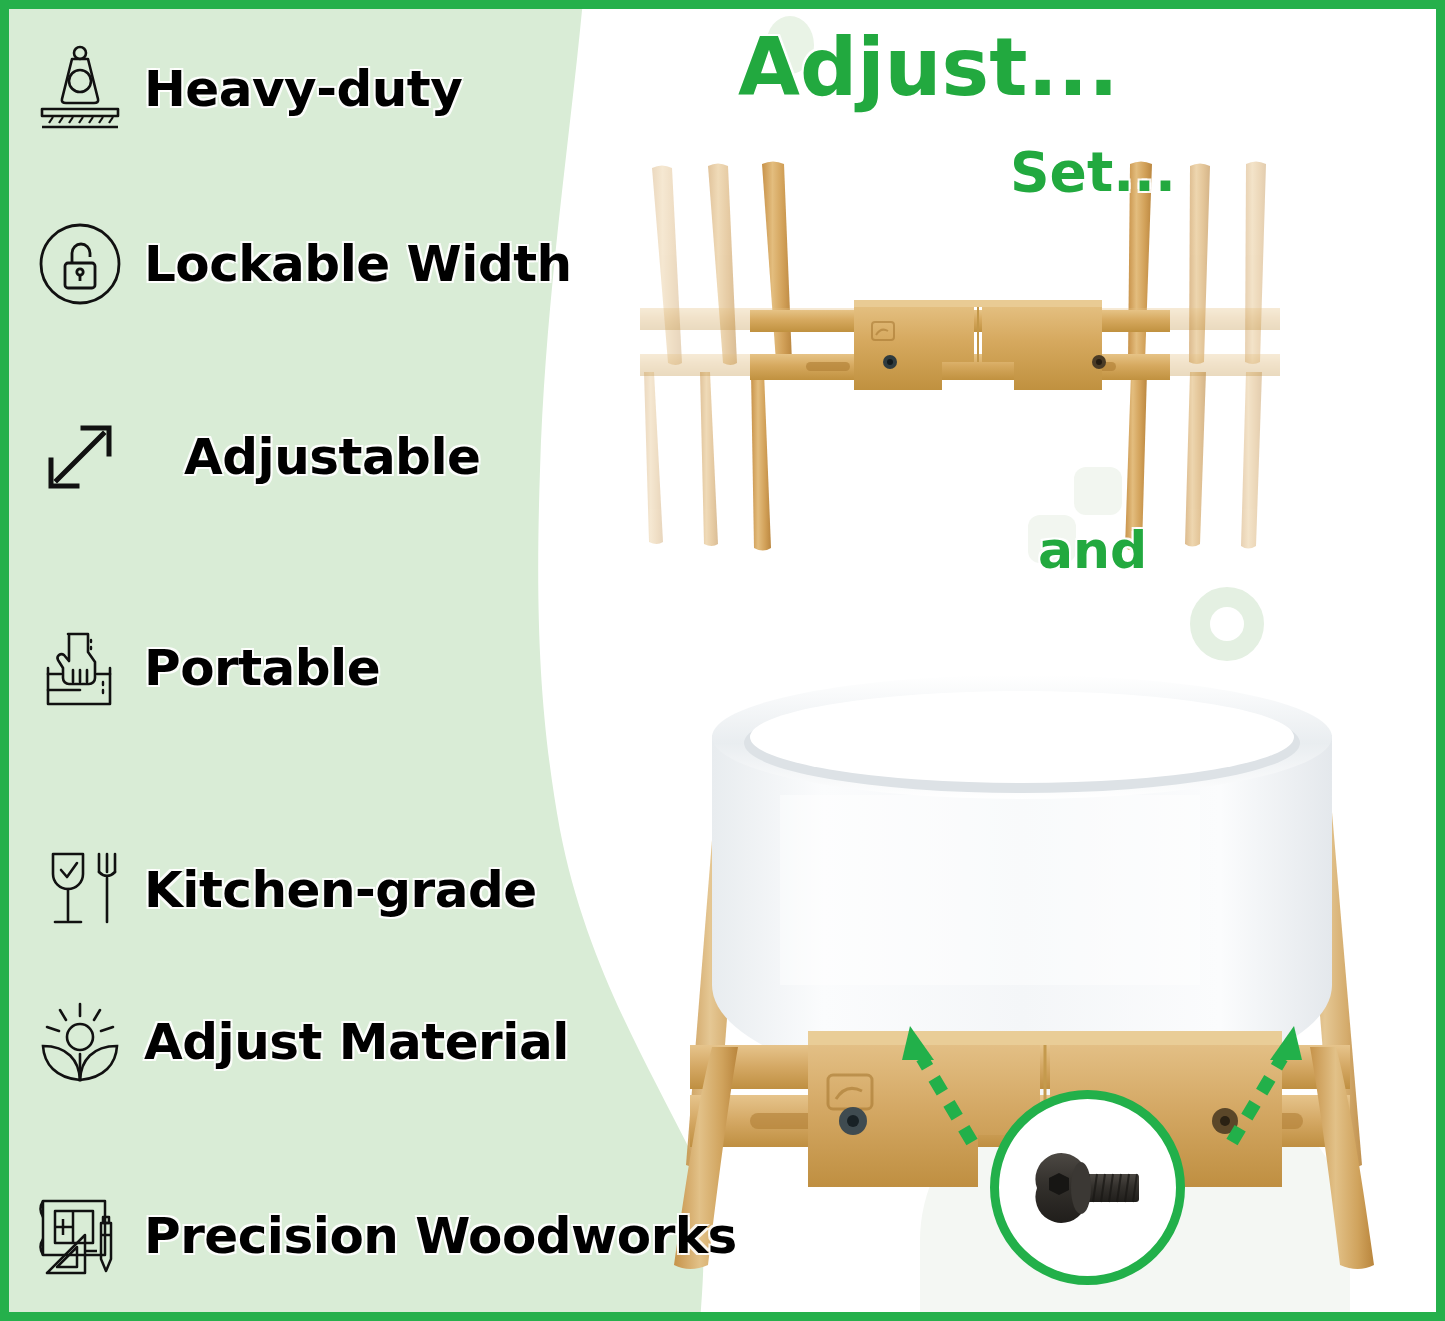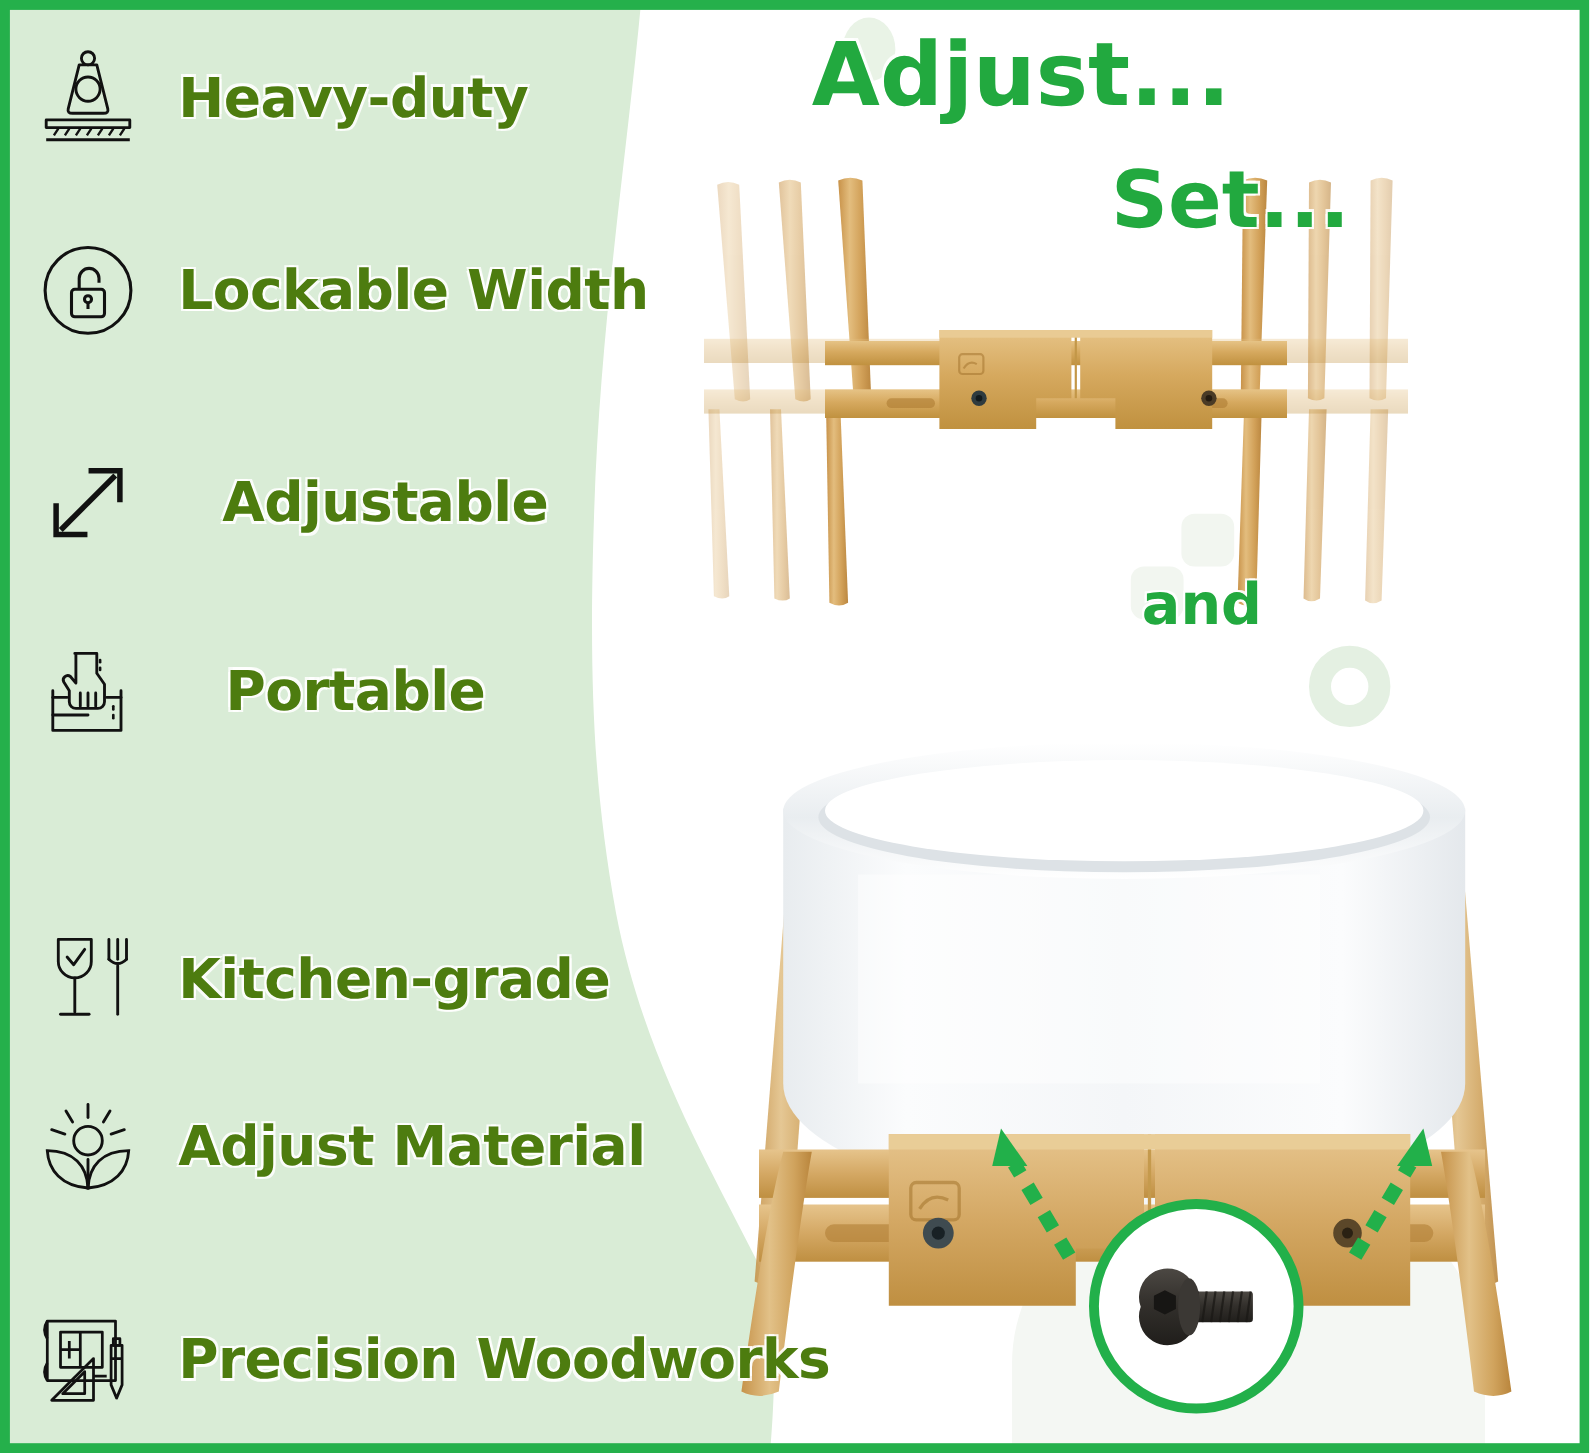--- a/index.html
+++ b/index.html
@@ -56,38 +56,38 @@
   .feature .icon-box {
     width: 108px;
     min-width: 108px;
     height: 108px;
     display: flex;
     align-items: center;
     justify-content: center;
   }
   .feature .icon-box svg { display: block; }
   .feature .flabel {
-    margin-left: 28px;
-    color: #4d7c0f;
+    margin-left: 10px;
+    color: #000000;
     font-family: "DejaVu Sans", sans-serif;
     font-weight: bold;
     font-size: 50px;
     letter-spacing: -0.5px;
     line-height: 1;
     white-space: nowrap;
     text-shadow:
       -2px -2px 0 rgba(255,255,255,.85),
        2px -2px 0 rgba(255,255,255,.85),
       -2px  2px 0 rgba(255,255,255,.85),
        2px  2px 0 rgba(255,255,255,.85);
   }
   .f0 { top: 33px; }
   .f1 { top: 208px; }
   .f2 { top: 401px; gap: 40px; }
-  .f3 { top: 572px; gap: 43px; }
+  .f3 { top: 612px; }
   .f4 { top: 834px; }
   .f5 { top: 986px; }
   .f6 { top: 1180px; }
 
   
   .right-col {
     position: absolute;
     left: 590px; top: 0;
     width: 855px;
     height: 1114px;
@@ -103,21 +103,21 @@
     line-height: 1;
     white-space: nowrap;
     text-shadow:
       -2px -2px 0 rgba(255,255,255,.9),
        2px -2px 0 rgba(255,255,255,.9),
       -2px  2px 0 rgba(255,255,255,.9),
        2px  2px 0 rgba(255,255,255,.9);
     z-index: 12;
   }
   .w-adjust { left: 148px; top: 28px; font-size: 80px; }
-  .w-set    { left: 420px; top: 145px; font-size: 72px; }
+  .w-set    { left: 420px; top: 145px; font-size: 55px; }
   .w-and    { left: 448px; top: 524px; font-size: 52px; }
   .w-lock   { left: 555px; top: 600px; font-size: 82px; }
 
   
   .blob {
     position: absolute;
     background: #e9f3e6;
     z-index: 3;
   }
   .blob-circle-1 { left: 176px; top: 16px; width: 48px; height: 58px; border-radius: 50%; }

